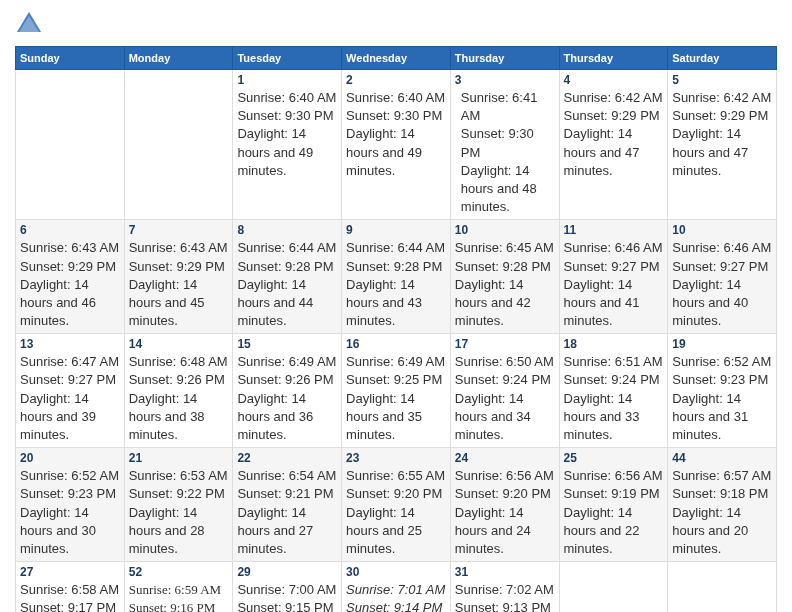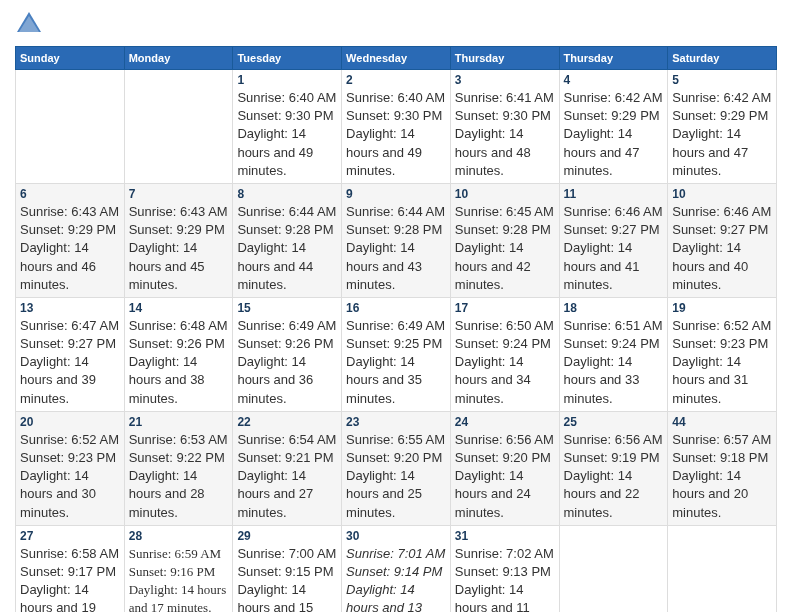--- a/index.html
+++ b/index.html
@@ -149,21 +149,21 @@
 Daylight: 14 hours and 49 minutes.</div>
           </td>
           <td>
             <span class="day-num">2</span>
             <div class="day-info" style="white-space: pre-line;">Sunrise: 6:40 AM
 Sunset: 9:30 PM
 Daylight: 14 hours and 49 minutes.</div>
           </td>
           <td>
             <span class="day-num">3</span>
-            <div class="day-info" style="white-space: pre-line;">Sunrise: 6:41 AM
+            <div class="day-info" style="white-space: pre-line; margin-left: 6px;">Sunrise: 6:41 AM
 Sunset: 9:30 PM
 Daylight: 14 hours and 48 minutes.</div>
           </td>
           <td>
             <span class="day-num">4</span>
             <div class="day-info" style="white-space: pre-line;">Sunrise: 6:42 AM
 Sunset: 9:29 PM
 Daylight: 14 hours and 47 minutes.</div>
           </td>
           <td>
@@ -306,21 +306,21 @@
           </td>
         </tr>
         <tr>
           <td>
             <span class="day-num">27</span>
             <div class="day-info" style="white-space: pre-line;">Sunrise: 6:58 AM
 Sunset: 9:17 PM
 Daylight: 14 hours and 19 minutes.</div>
           </td>
           <td>
-            <span class="day-num">28</span>
+            <span class="day-num">52</span>
             <div class="day-info" style="white-space: pre-line; font-family: Liberation Serif, serif;">Sunrise: 6:59 AM
 Sunset: 9:16 PM
 Daylight: 14 hours and 17 minutes.</div>
           </td>
           <td>
             <span class="day-num">29</span>
             <div class="day-info" style="white-space: pre-line;">Sunrise: 7:00 AM
 Sunset: 9:15 PM
 Daylight: 14 hours and 15 minutes.</div>
           </td>

